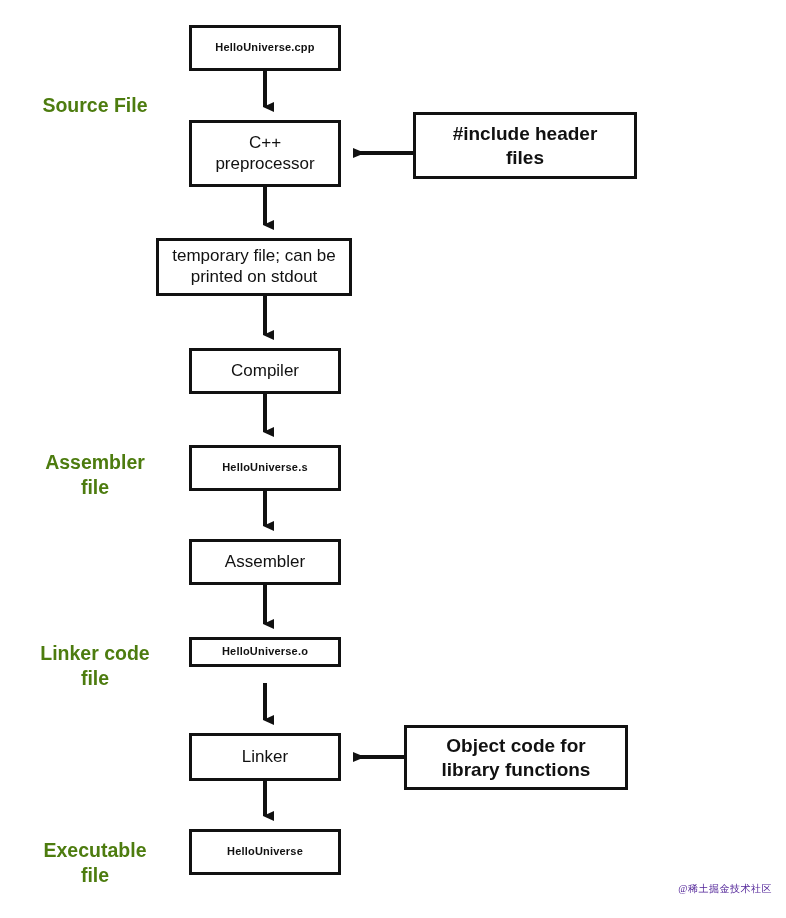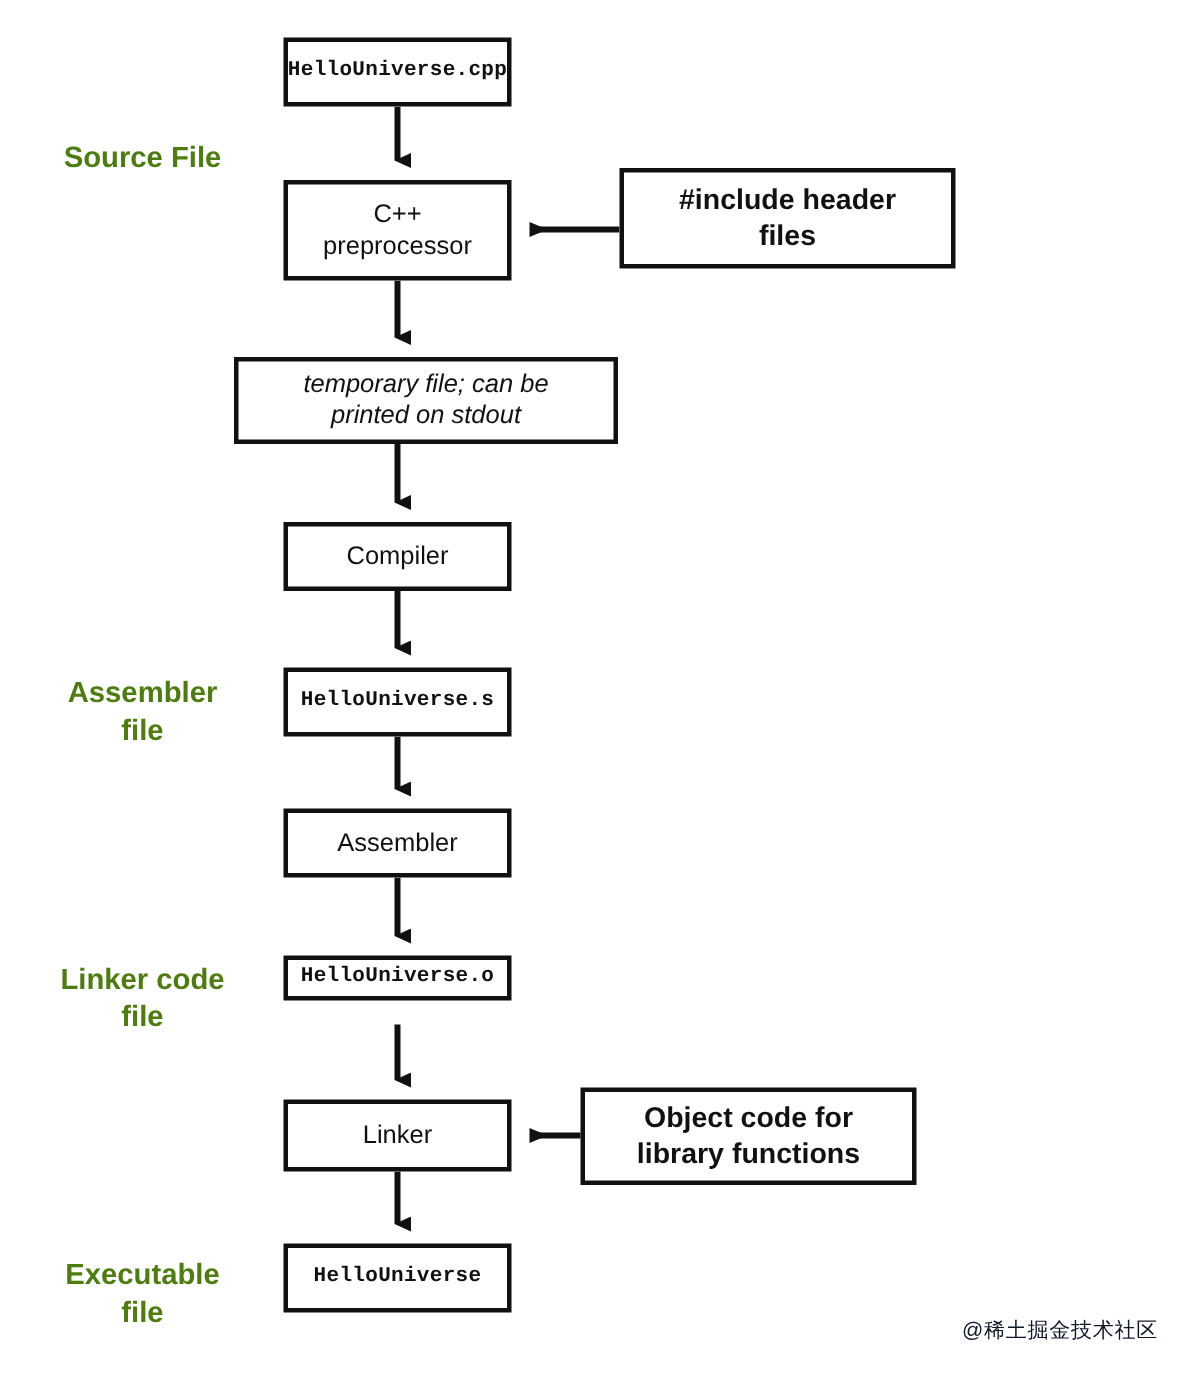--- a/index.html
+++ b/index.html
@@ -37,23 +37,23 @@
     line-height: 1.22;
     z-index: 3;
   }
   .node .txt {
     display: block;
     white-space: pre-line;
   }
 
   
   .mono .txt {
-    font-family: Liberation Mono, monospace;
+    font-family: Liberation Sans, sans-serif;
     font-weight: 700;
-    font-size: 14px;
+    font-size: 11px;
     letter-spacing: 0.2px;
   }
   .sans .txt {
     font-family: "Liberation Sans", sans-serif;
     font-weight: 400;
     font-size: 17px;
   }
   .sansbold .txt {
     font-family: "Liberation Sans", sans-serif;
     font-weight: 700;
@@ -81,23 +81,23 @@
     width: 786px;
     height: 918px;
     z-index: 1;
     pointer-events: none;
   }
 
   .watermark {
     position: absolute;
     right: 14px;
     bottom: 22px;
-    font-family: Liberation Sans, sans-serif;
-    font-size: 14px;
-    color: #0f172a;
+    font-family: Liberation Serif, serif;
+    font-size: 10px;
+    color: #4c1d95;
     letter-spacing: 0.5px;
     z-index: 4;
     user-select: none;
   }
 </style>
 </head>
 <body>
 
 <div id="canvas">
 
@@ -159,21 +159,21 @@
   <div class="node sans" style="left:189px; top:120px; width:152px; height:67px;">
     <span class="txt">C++
 preprocessor</span>
   </div>
 
   <div class="node sansbold" style="left:413px; top:112px; width:224px; height:67px;">
     <span class="txt">#include header
 files</span>
   </div>
 
-  <div class="node sans" style="left:156px; top:238px; width:256px; height:58px;font-style:italic;">
+  <div class="node sans" style="left:156px; top:238px; width:196px; height:58px;">
     <span class="txt">temporary file; can be
 printed on stdout</span>
   </div>
 
   <div class="node sans" style="left:189px; top:348px; width:152px; height:46px;">
     <span class="txt">Compiler</span>
   </div>
 
   <div class="node mono" style="left:189px; top:445px; width:152px; height:46px;">
     <span class="txt">HelloUniverse.s</span>
@@ -184,21 +184,21 @@
   </div>
 
   <div class="node mono" style="left:189px; top:637px; width:152px; height:30px;">
     <span class="txt">HelloUniverse.o</span>
   </div>
 
   <div class="node sans" style="left:189px; top:733px; width:152px; height:48px;">
     <span class="txt">Linker</span>
   </div>
 
-  <div class="node sansbold" style="left:387px; top:725px; width:224px; height:65px;">
+  <div class="node sansbold" style="left:404px; top:725px; width:224px; height:65px;">
     <span class="txt">Object code for
 library functions</span>
   </div>
 
   <div class="node mono" style="left:189px; top:829px; width:152px; height:46px;">
     <span class="txt">HelloUniverse</span>
   </div>
 
   <div class="caption" style="left:20px; top:93px; width:150px;">Source File</div>
 

